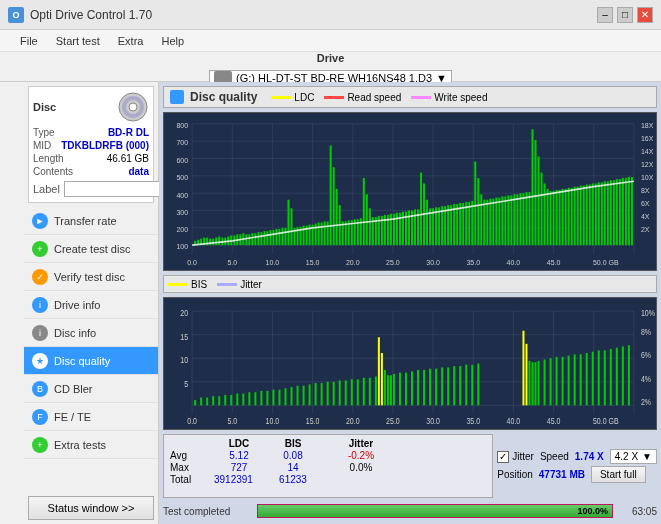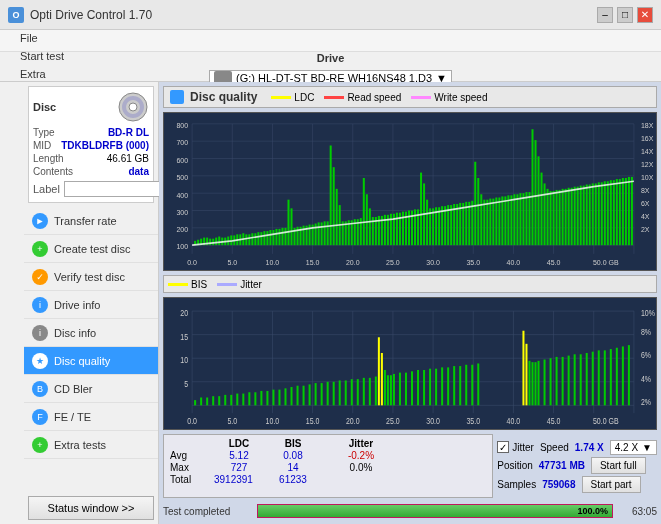--- a/index.html
+++ b/index.html
@@ -44,24 +44,24 @@
       display: flex; align-items: center; justify-content: center;
       font-size: 10px;
     }
     .title-btn.close { background: #e74c3c; color: white; }
 
     
     .menu-bar {
       background: #f5f5f5;
       height: 22px;
       display: flex;
+      align-items: center;
       padding: 0 12px;
       border-bottom: 1px solid #ddd;
       gap: 2px;
-      flex-direction: column;
     }
     .menu-item {
       padding: 2px 8px;
       cursor: pointer;
       font-size: 11px;
       color: #333;
     }
 
     
     .drive-bar {
@@ -809,25 +809,20 @@
             <span>▼</span>
           </div>
         </div>
 
         <div style="display:flex; align-items:center; gap:6px; font-size:10px;">
           <span>Position</span>
           <span style="color:#0000cc; font-weight:bold;">47731 MB</span>
           <button class="action-btn">Start full</button>
         </div>
 
-        <div style="display:flex; align-items:center; gap:6px; font-size:10px;">
-          <span>Samples</span>
-          <span style="color:#0000cc; font-weight:bold;">759068</span>
-          <button class="action-btn">Start part</button>
-        </div>
       </div>
     </div>
 
     <div style="display:flex; gap:4px; align-items:center; height:18px;">
       <span style="font-size:10px; color:#333; min-width:90px;">Test completed</span>
       <div style="flex:1; height:14px; background:#c0c0c0; border:1px solid #be185d; position:relative; overflow:hidden;">
         <div style="height:100%; width:100%; background:linear-gradient(to bottom, #66cc66, #33aa33);"></div>
         <span style="position:absolute; right:4px; top:0; height:100%; display:flex; align-items:center; font-size:9px; font-weight:bold;">100.0%</span>
       </div>
       <span style="font-size:10px; color:#333; min-width:40px; text-align:right;">63:05</span>

